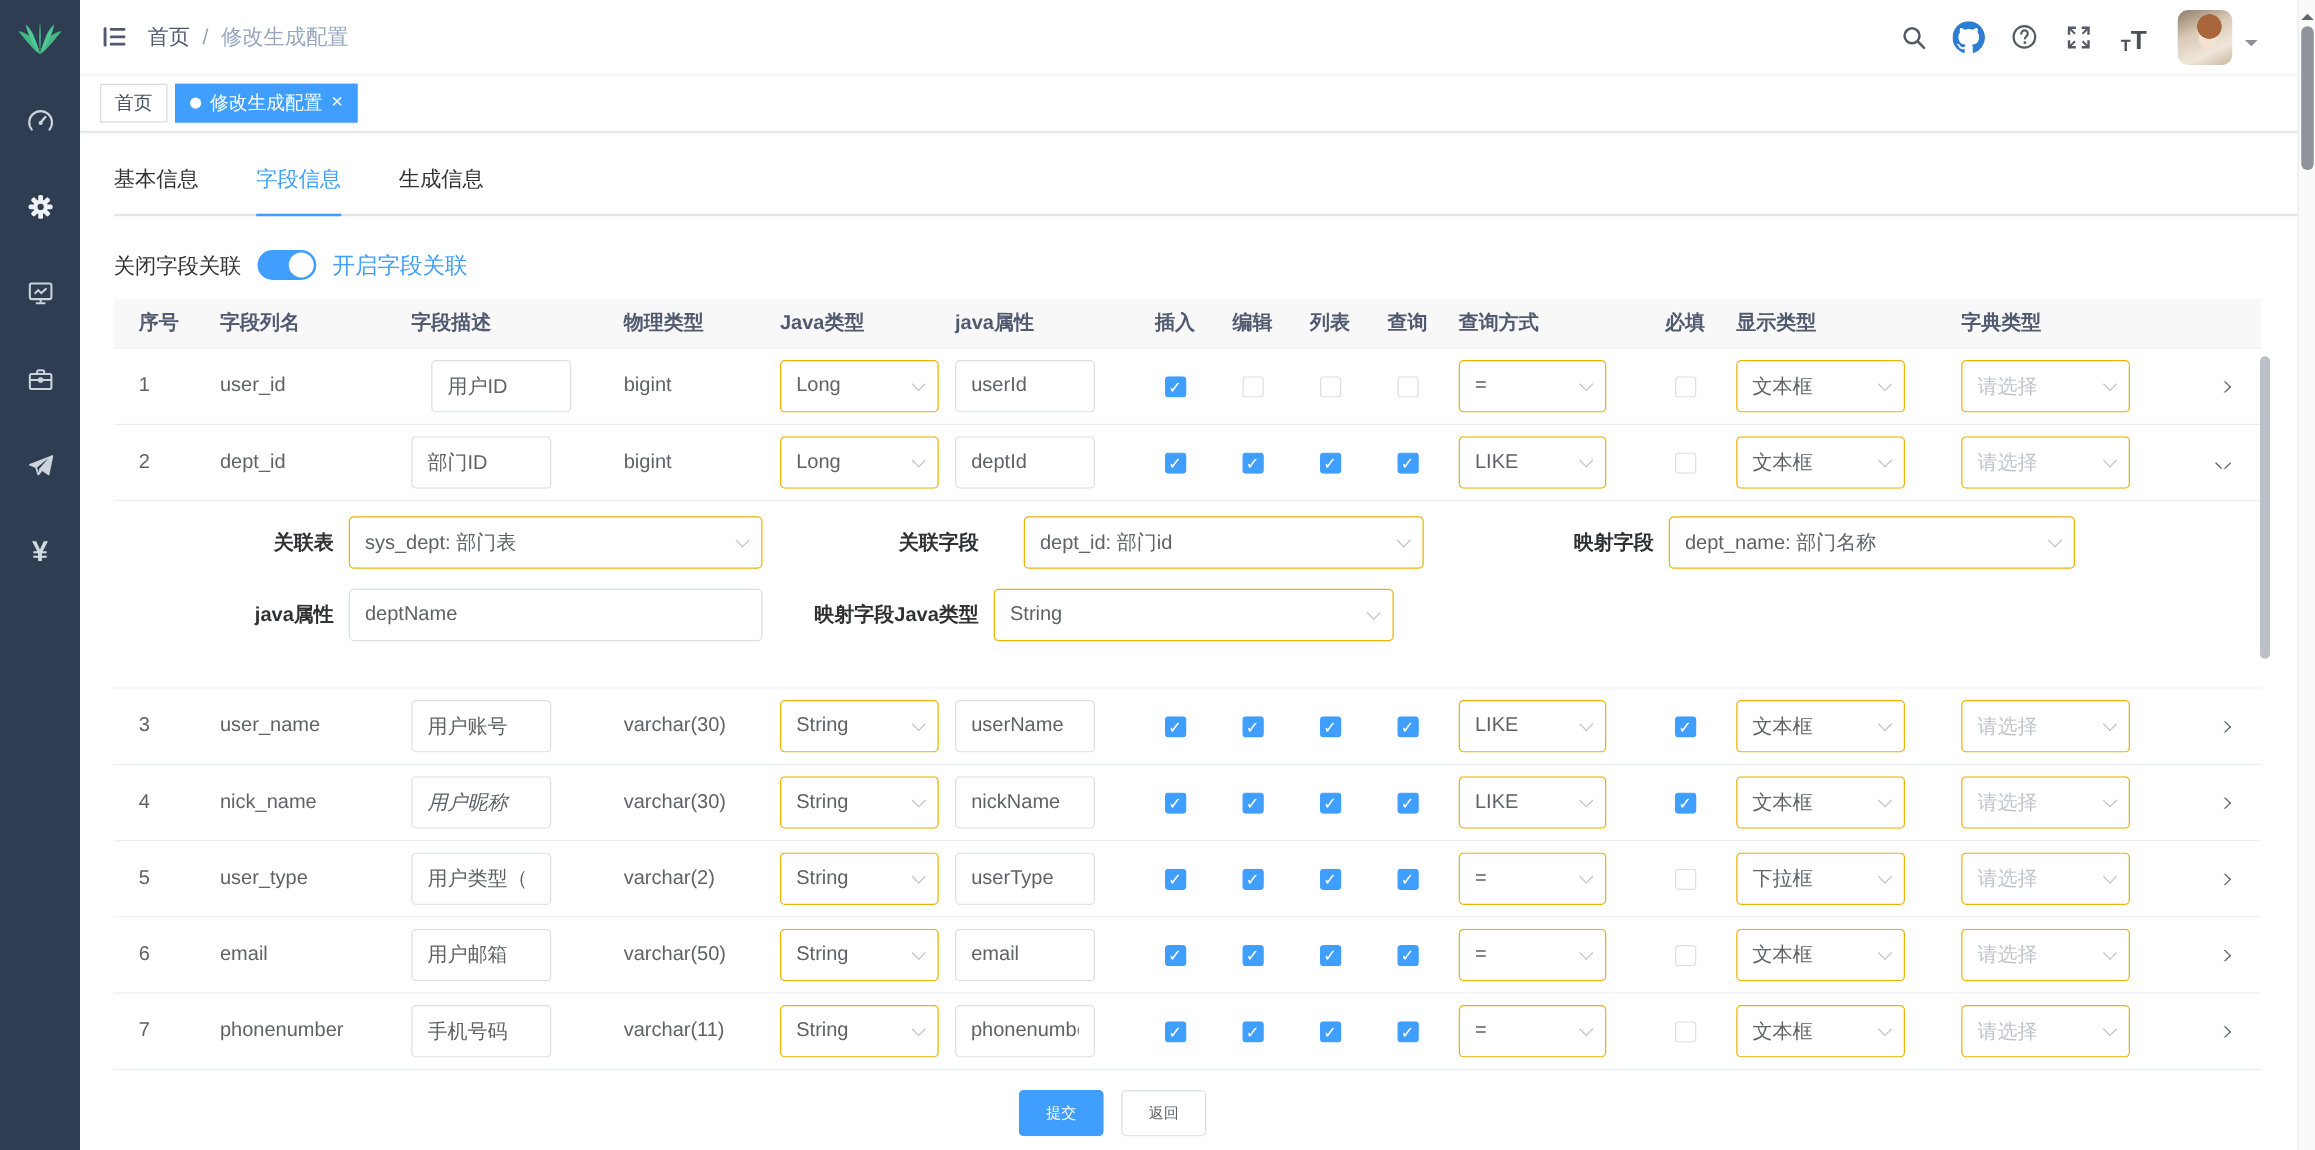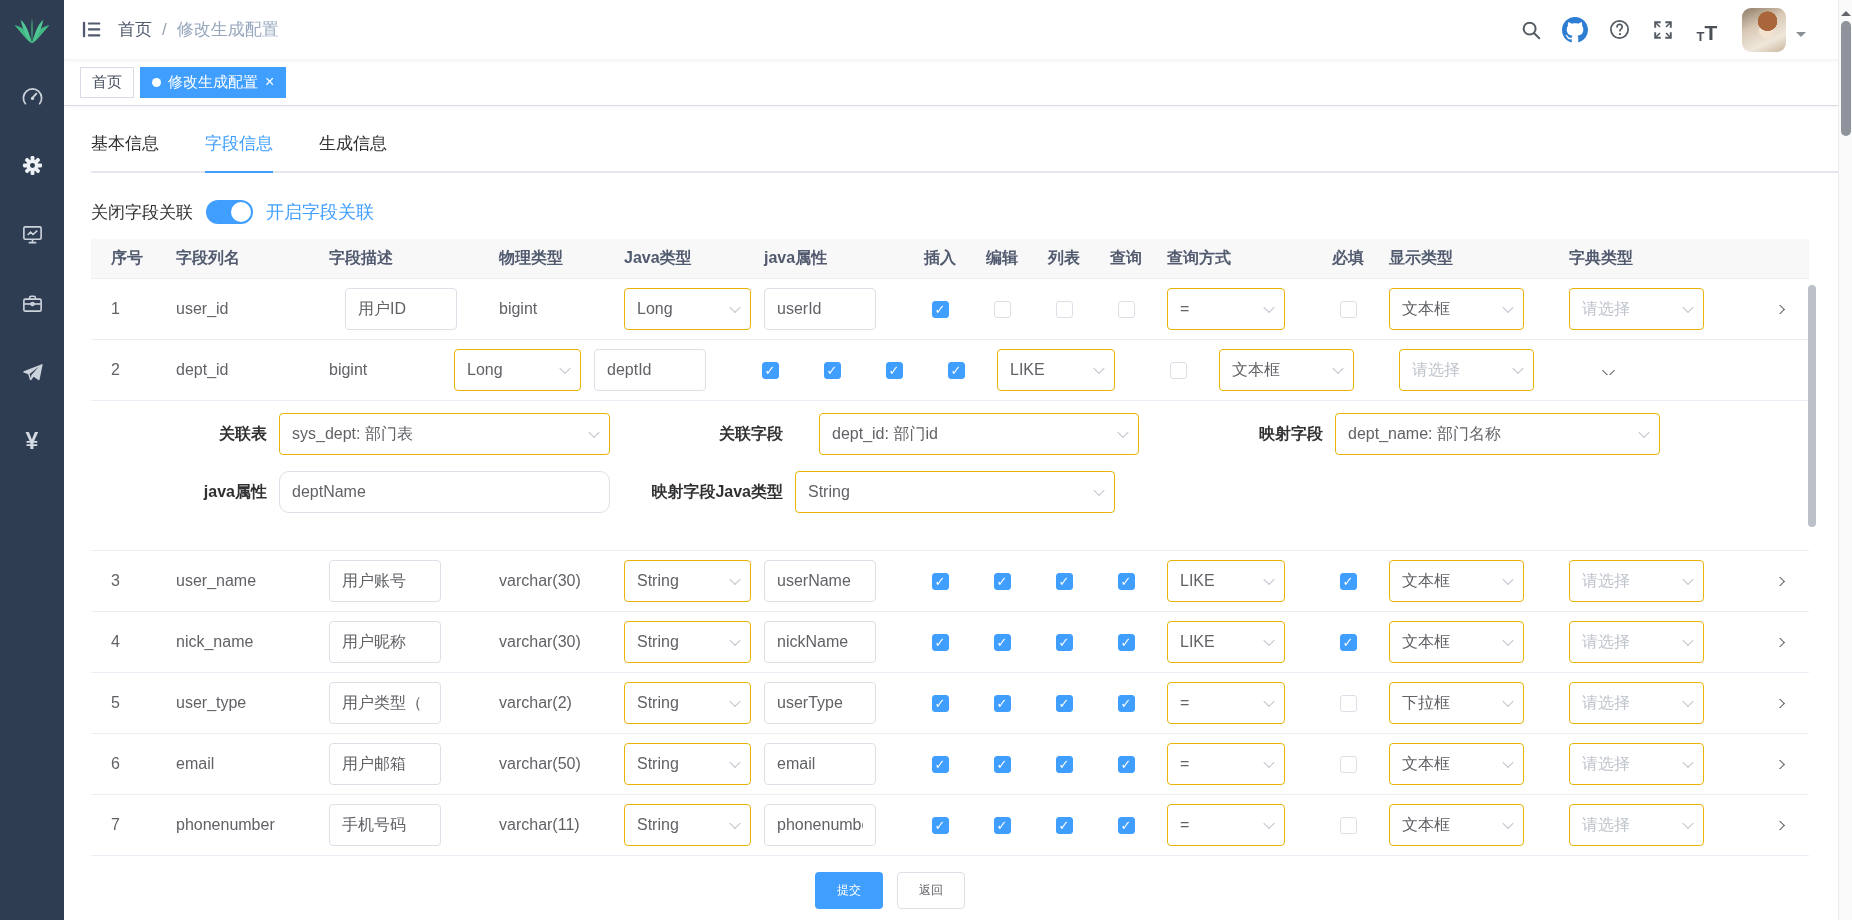--- a/index.html
+++ b/index.html
@@ -312,20 +312,21 @@
                 <i class="car"></i>
               </div>
             </div>
             <div class="td c-expand">
               <span class="exp-arrow"></span>
             </div>
           </div>
           <div class="tr">
             <div class="td c-index">2</div>
             <div class="td c-name">dept_id</div>
+            <div class="td c-desc"><input class="ipt" value="部门ID" style="width: 112px;"></div>
             <div class="td c-type">bigint</div>
             <div class="td c-java">
               <div class="sel" style="width: 127px;">
                 <span class="txt">Long</span>
                 <i class="car"></i>
               </div>
             </div>
             <div class="td c-attr"><input class="ipt" value="deptId" style="width: 112px;"></div>
             <div class="td c-chk">
               <span class="cb on">✓</span>
@@ -384,21 +385,21 @@
                 <span class="exp-label" style="width: 184px;">映射字段</span>
                 <div class="sel" style="width: 325px;">
                   <span class="txt">dept_name: 部门名称</span>
                   <i class="car"></i>
                 </div>
               </div>
             </div>
             <div class="exp-row">
               <div class="exp-item">
                 <span class="exp-label" style="width: 176px;">java属性</span>
-                <input class="ipt" value="deptName" style="width: 331px; border-radius: 10px;">
+                <input class="ipt" value="deptName" style="width: 331px;">
               </div>
               <div class="exp-item">
                 <span class="exp-label" style="width: 173px;">映射字段Java类型</span>
                 <div class="sel" style="width: 320px;">
                   <span class="txt">String</span>
                   <i class="car"></i>
                 </div>
               </div>
             </div>
           </div>
@@ -447,21 +448,21 @@
                 <i class="car"></i>
               </div>
             </div>
             <div class="td c-expand">
               <span class="exp-arrow"></span>
             </div>
           </div>
           <div class="tr">
             <div class="td c-index">4</div>
             <div class="td c-name">nick_name</div>
-            <div class="td c-desc"><input class="ipt" value="用户昵称" style="width: 112px;"></div>
+            <div class="td c-desc"><input class="ipt" value="用户昵称" style="width: 112px; font-style: italic;"></div>
             <div class="td c-type">varchar(30)</div>
             <div class="td c-java">
               <div class="sel" style="width: 127px;">
                 <span class="txt">String</span>
                 <i class="car"></i>
               </div>
             </div>
             <div class="td c-attr"><input class="ipt" value="nickName" style="width: 112px;"></div>
             <div class="td c-chk">
               <span class="cb on">✓</span>

